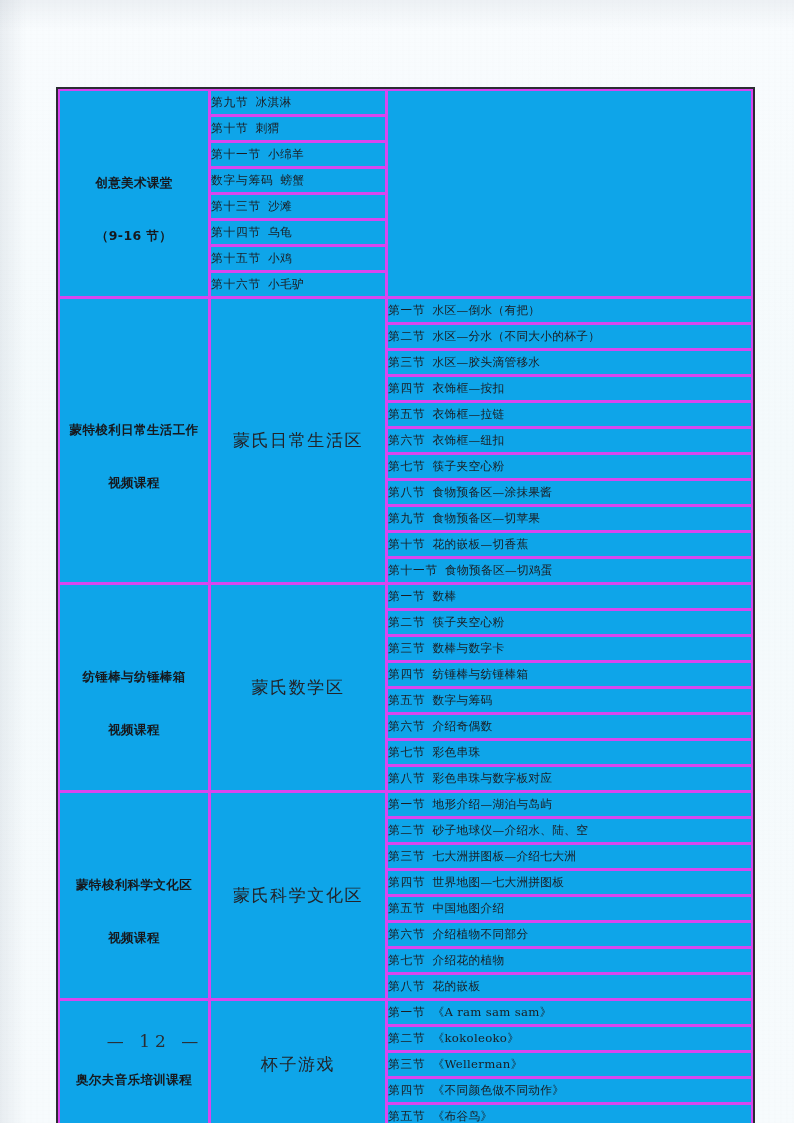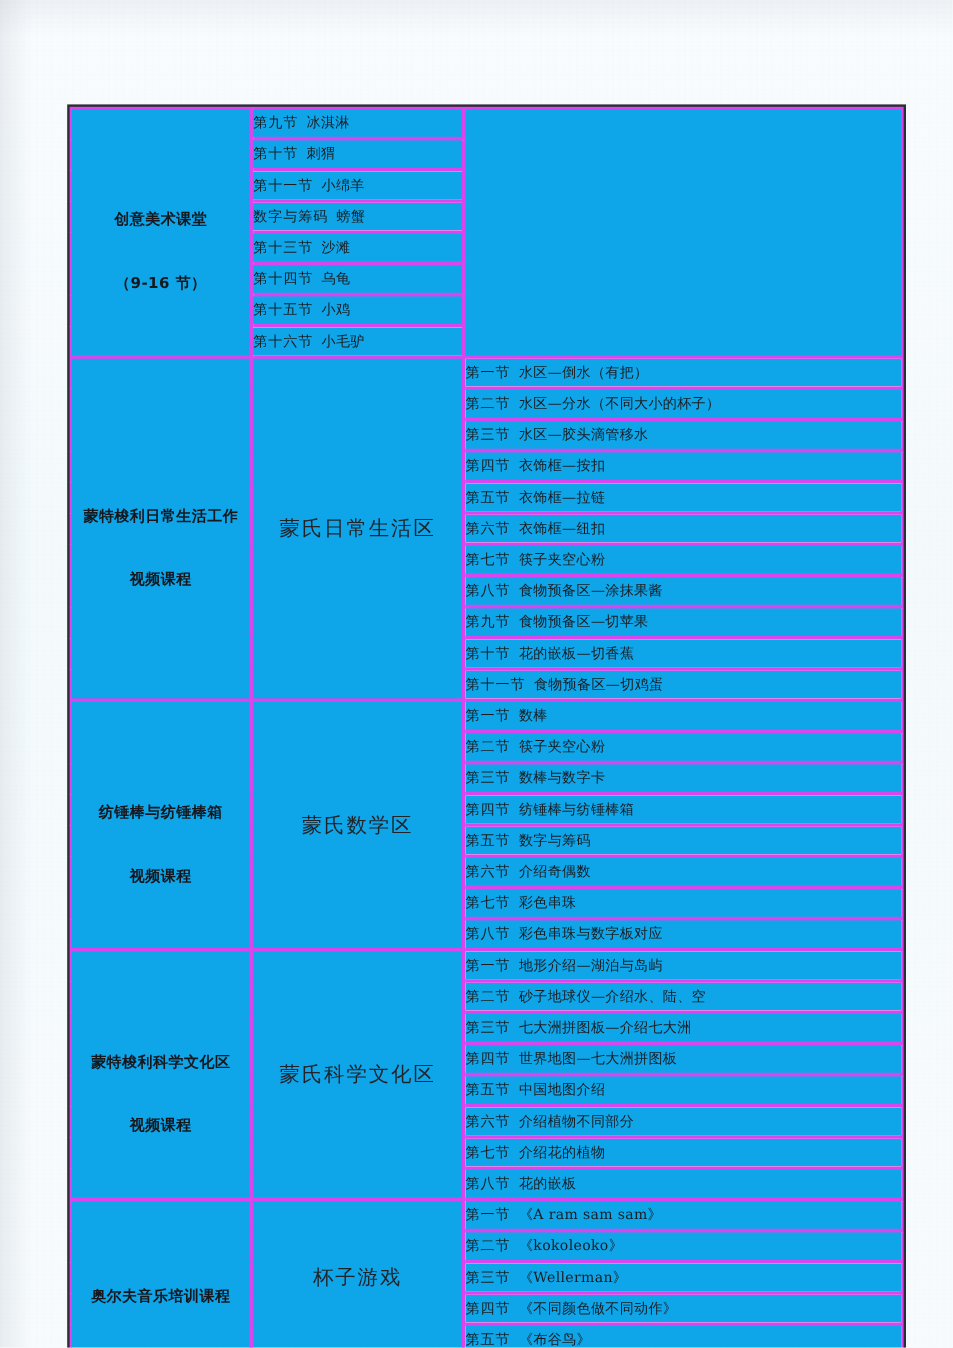--- a/index.html
+++ b/index.html
@@ -300,13 +300,14 @@
           <tr>
             <td class="lesson-cell"><span class="no">第四节</span><span class="sp"></span><span class="title">《不同颜色做不同动作》</span></td>
           </tr>
           <tr class="sec-bottom">
             <td class="lesson-cell"><span class="no">第五节</span><span class="sp"></span><span class="title">《布谷鸟》</span></td>
           </tr>
         </tbody>
     </table>
   </div>
 
+  <div class="page-number">— 12 —</div>
 </div>
 
 </body></html>

